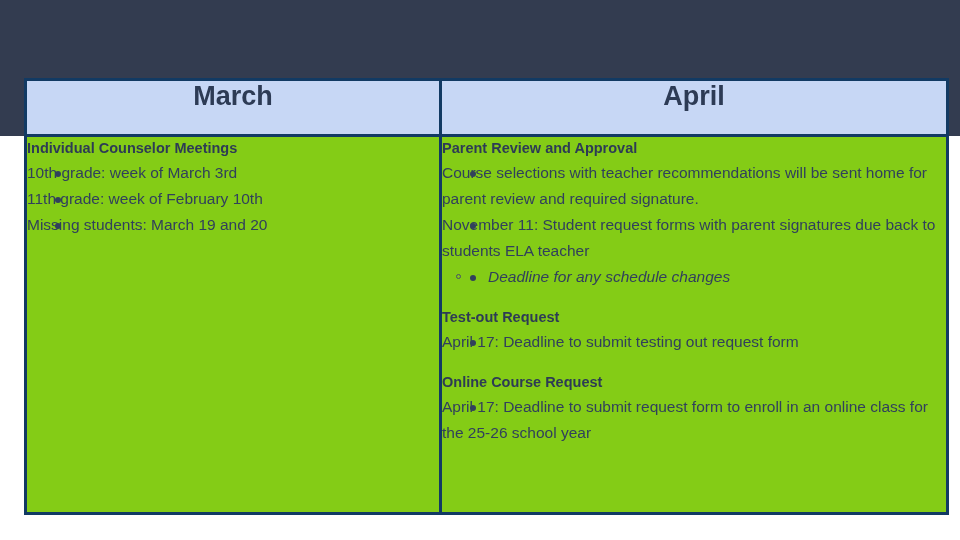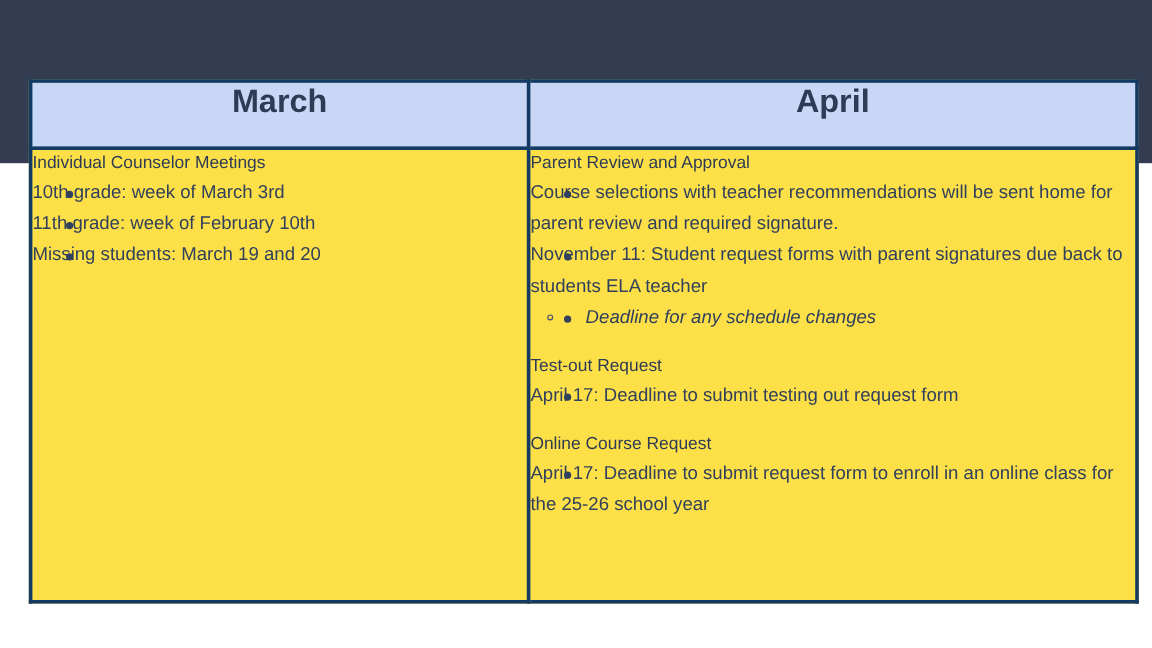--- a/index.html
+++ b/index.html
@@ -35,26 +35,26 @@
     line-height: 52px;
     color: #ffffff;
     letter-spacing: 0.2px;
     white-space: nowrap;
   }
 
   
   #timeline-table {
     position: absolute;
     left: 24px;
-    top: 66px;
+    top: 78px;
     width: 916px;
     border-collapse: collapse;
     table-layout: fixed;
     z-index: 2;
-    background: #fde047;
+    background: #84cc16;
   }
   #timeline-table td {
     border: 3px solid #123a63;
     vertical-align: top;
     padding: 0;
   }
   td.col-march { width: 412px; }
   td.col-april { width: 504px; }
 
   thead td.month-header {
@@ -74,21 +74,21 @@
     height: 375px;
     padding: 9px 2px 6px 9px;
   }
 
   
   .section { margin: 0; }
   .section + .section { margin-top: 16px; }
 
   .section-heading {
     font-size: 14.5px;
-    font-weight: normal;
+    font-weight: bold;
     color: #2d3b55;
     line-height: 22px;
     margin-bottom: 1px;
   }
 
   ul.bullets {
     list-style: none;
     margin: 0;
     padding: 0;
   }

